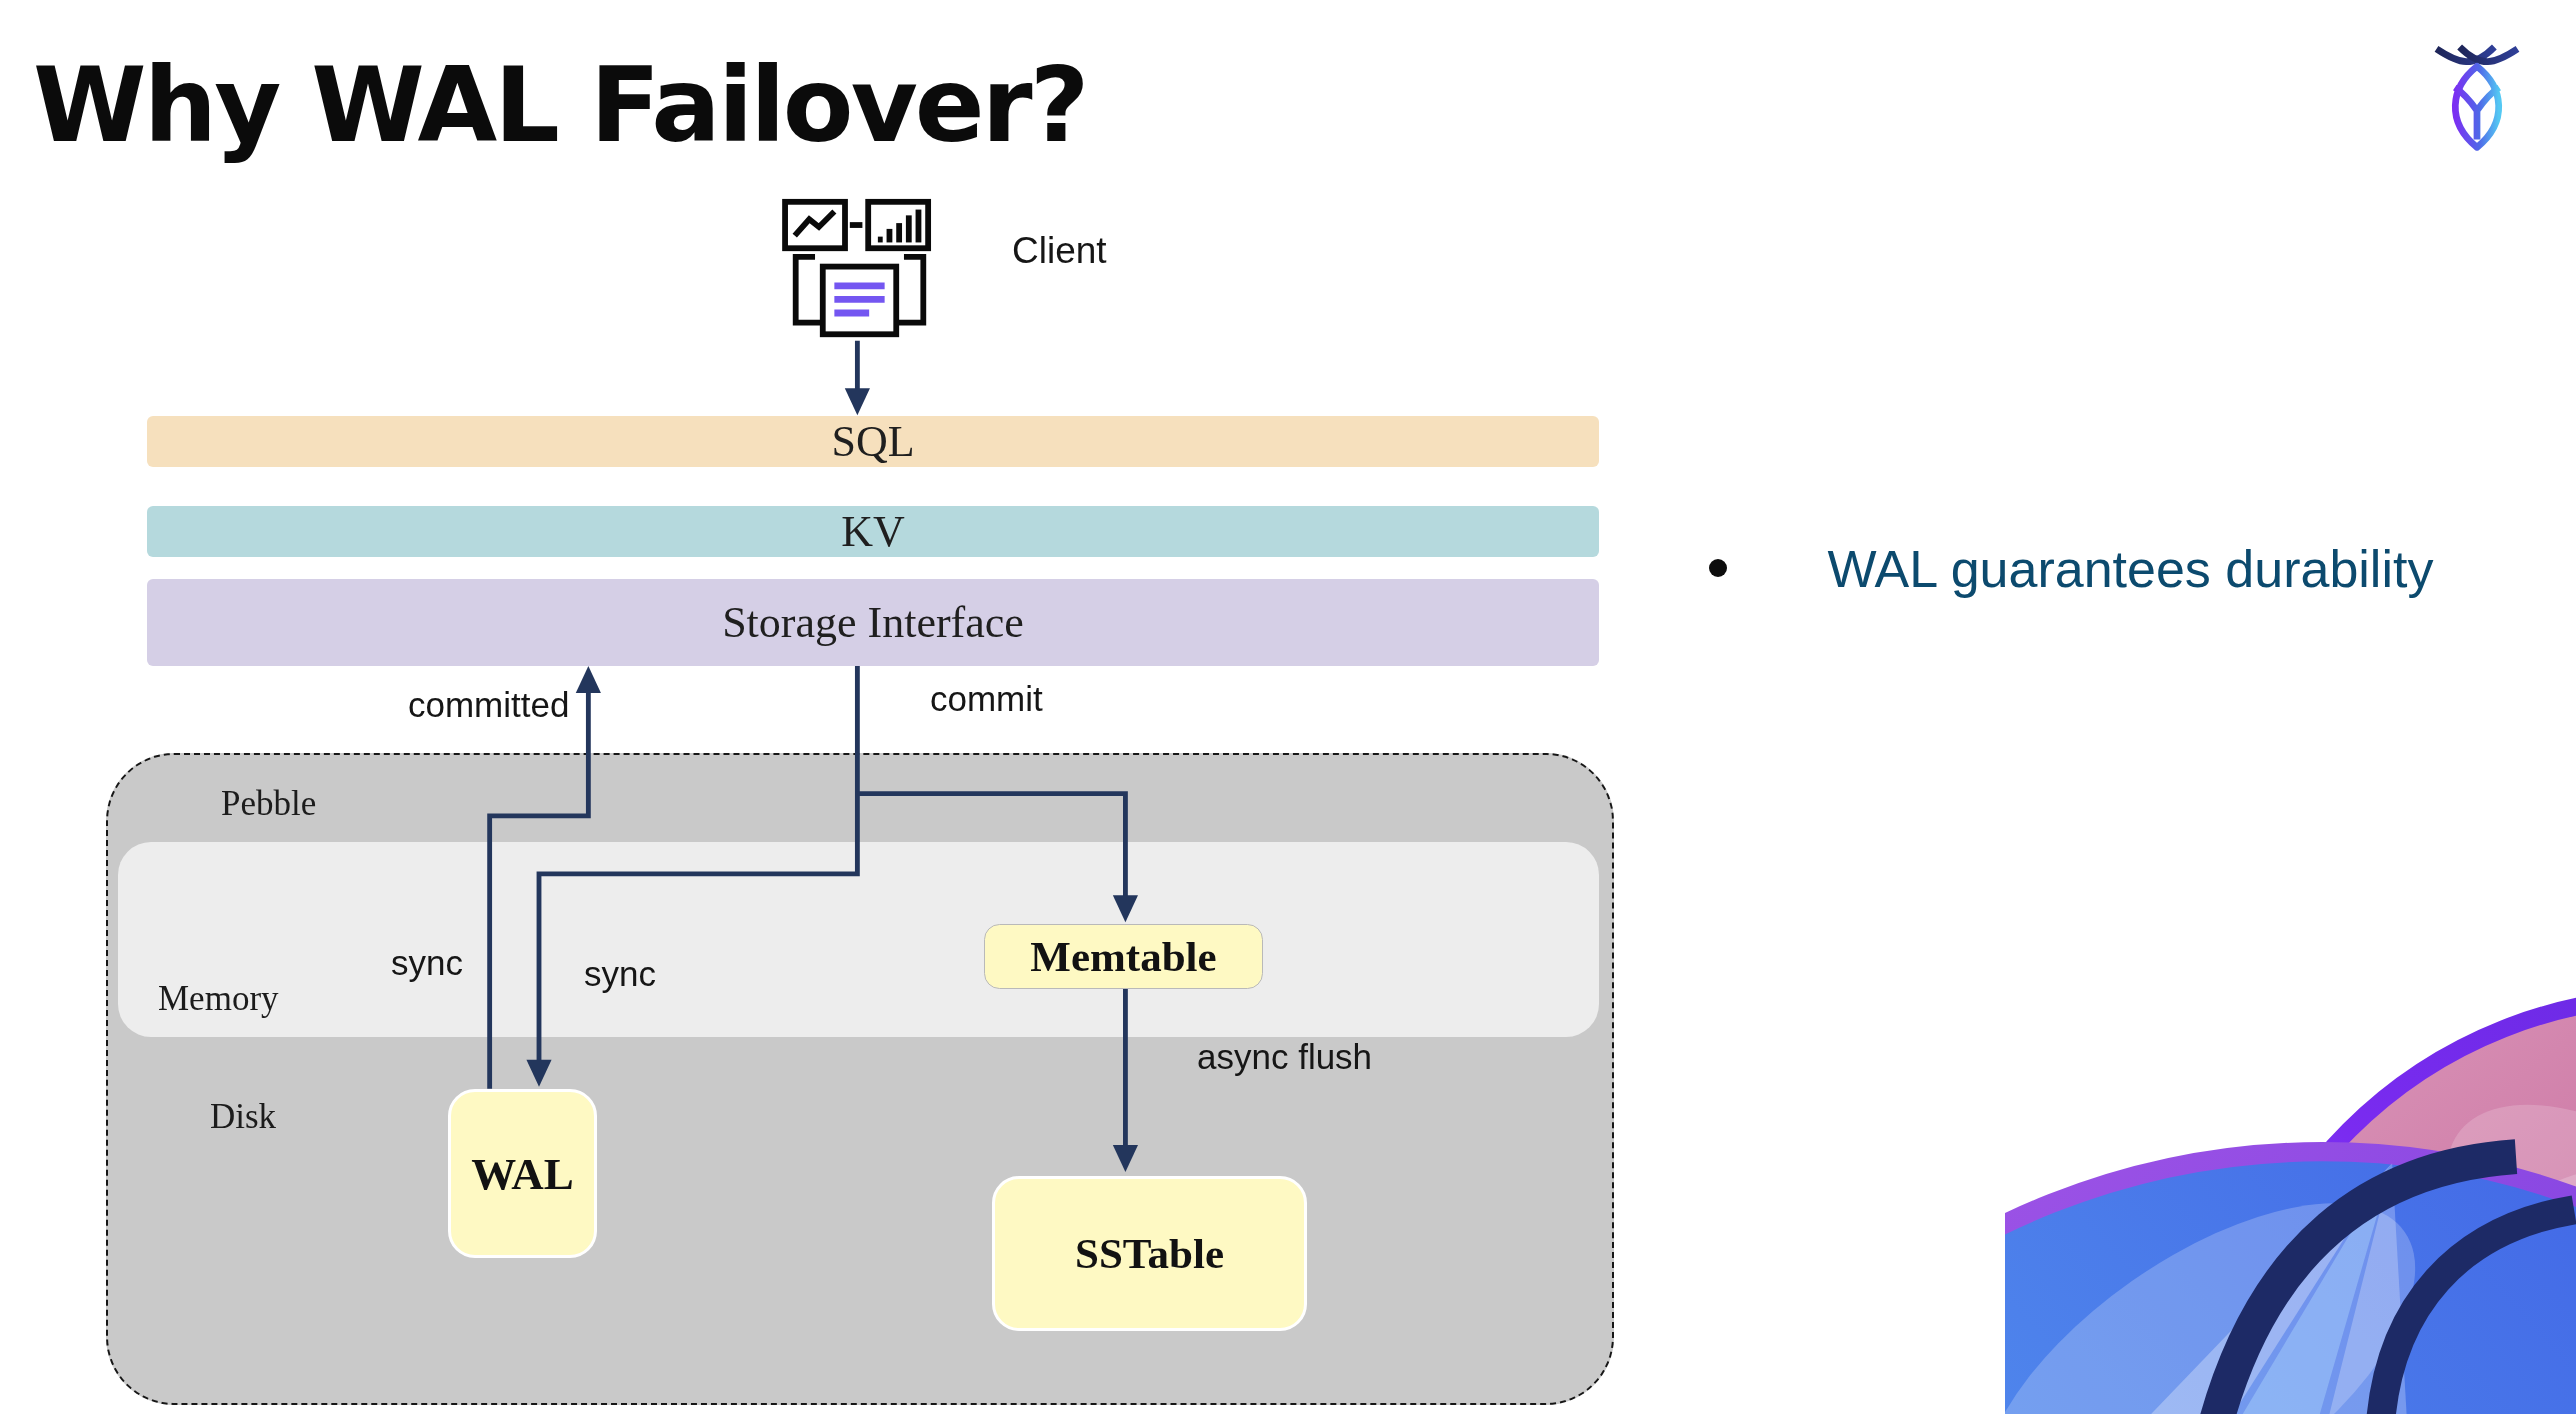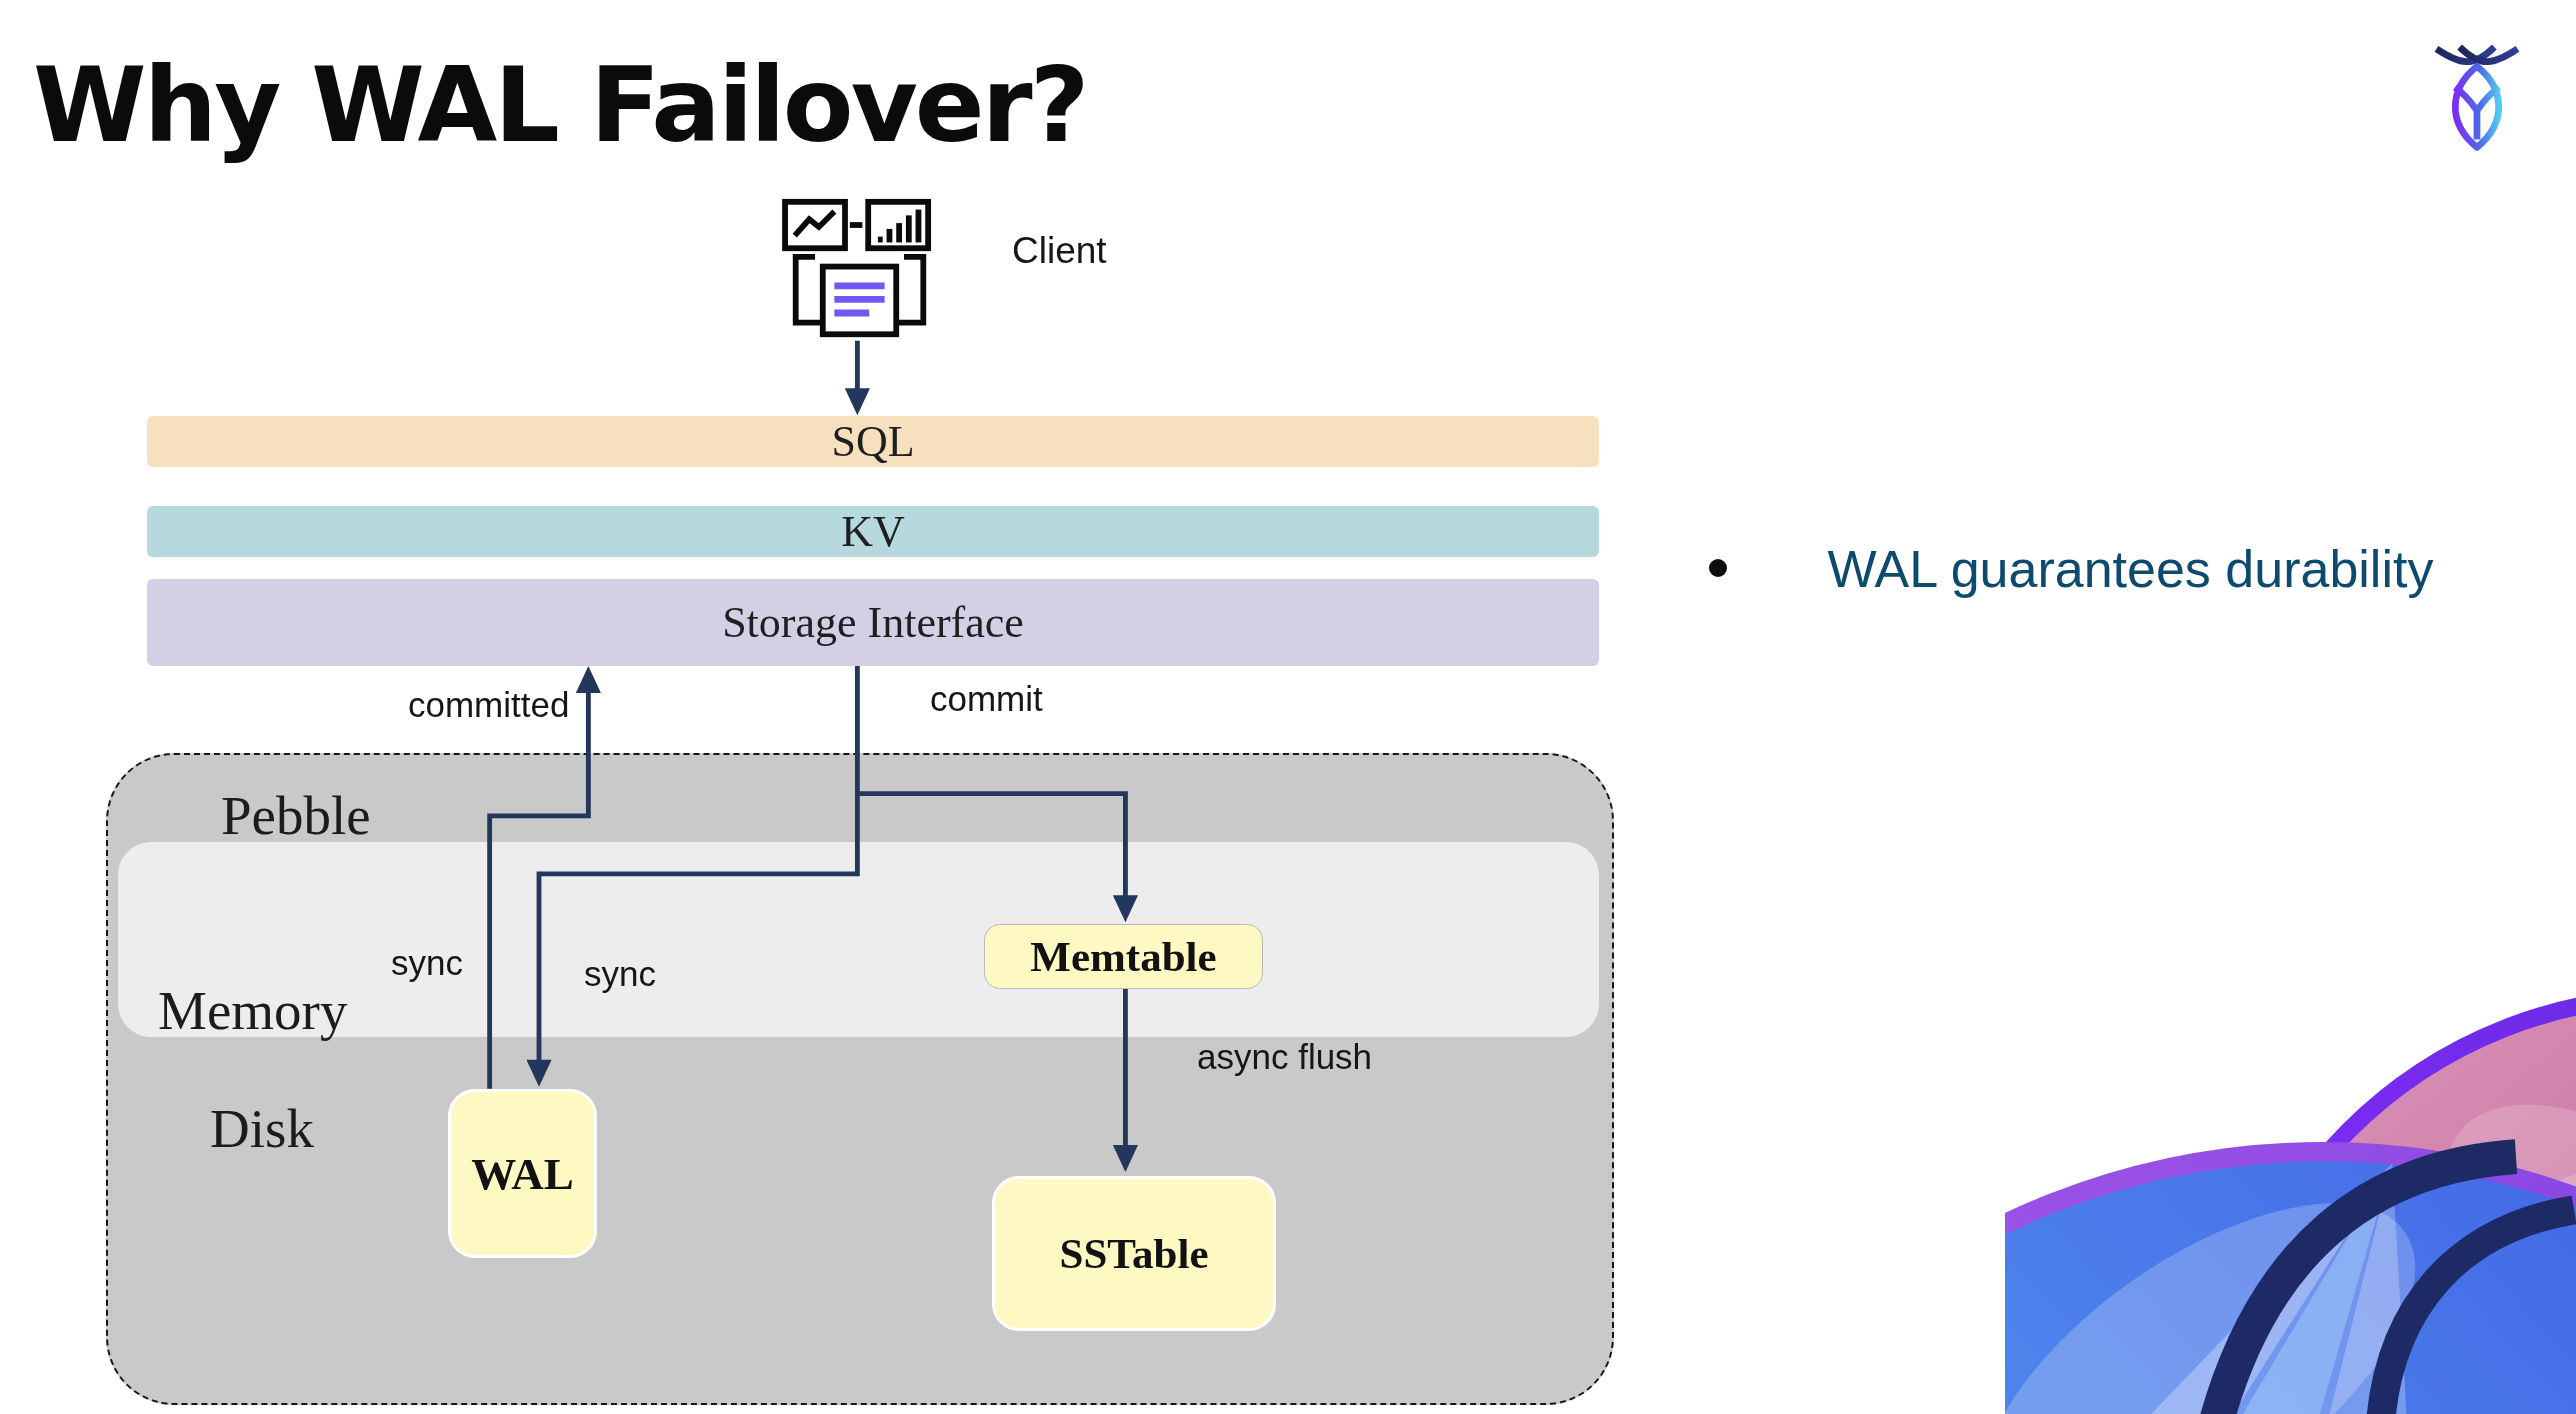--- a/index.html
+++ b/index.html
@@ -15,28 +15,28 @@
   .bar{left:147px;width:1452px;border-radius:6px;display:flex;align-items:center;justify-content:center;
        font-family:"Liberation Serif",serif;font-size:44px;color:#1f1f1f;z-index:2;}
   .bar-sql{top:416px;height:51px;background:#f6e0bd;}
   .bar-kv{top:506px;height:51px;background:#b5d9dd;}
   .bar-storage{top:579px;height:87px;background:#d5cfe6;}
 
   
   .pebble{left:106px;top:753px;width:1508px;height:652px;background:#c9c9c9;
           border:2.9px dashed #161616;border-radius:68px;z-index:1;box-sizing:border-box;}
   .memory-band{left:118px;top:842px;width:1481px;height:195px;background:#ededed;border-radius:33px;z-index:2;}
-  .zone-label{font-family:"Liberation Serif",serif;font-size:55px;color:#1c1c1c;z-index:6;}
+  .zone-label{font-family:"Liberation Serif",serif;font-size:35px;color:#1c1c1c;z-index:6;}
 
   
   .store-box{background:#fef9c3;display:flex;align-items:center;justify-content:center;
              font-family:"Liberation Serif",serif;font-weight:bold;color:#121212;z-index:3;box-sizing:border-box;}
   .wal-box{left:448px;top:1089px;width:149px;height:169px;border:3.9px solid #ffffff;border-radius:27px;font-size:45px;}
   .memtable-box{left:984px;top:924px;width:279px;height:65px;border:1.9px solid #b9b9b9;border-radius:15.5px;font-size:43px;}
-  .sstable-box{left:992px;top:1176px;width:284px;height:155px;border:3.9px solid #ffffff;border-radius:27px;font-size:43px;}
+  .sstable-box{left:992px;top:1176px;width:315px;height:155px;border:3.9px solid #ffffff;border-radius:27px;font-size:43px;}
 
   
   .edge-label{font-size:35px;color:#161616;z-index:6;}
 
   
   .bullets{left:1709px;top:538px;width:852px;z-index:2;}
   .bullet-row{display:flex;align-items:flex-start;}
   .bullet-row + .bullet-row{margin-top:37px;}
   .bullet-dot{width:18.4px;height:18.4px;border-radius:50%;background:#0d0d0d;margin-top:21px;flex:0 0 18.4px;}
   .bullet-text{margin-left:100px;font-size:52px;line-height:63px;color:#0c4a6e;}

